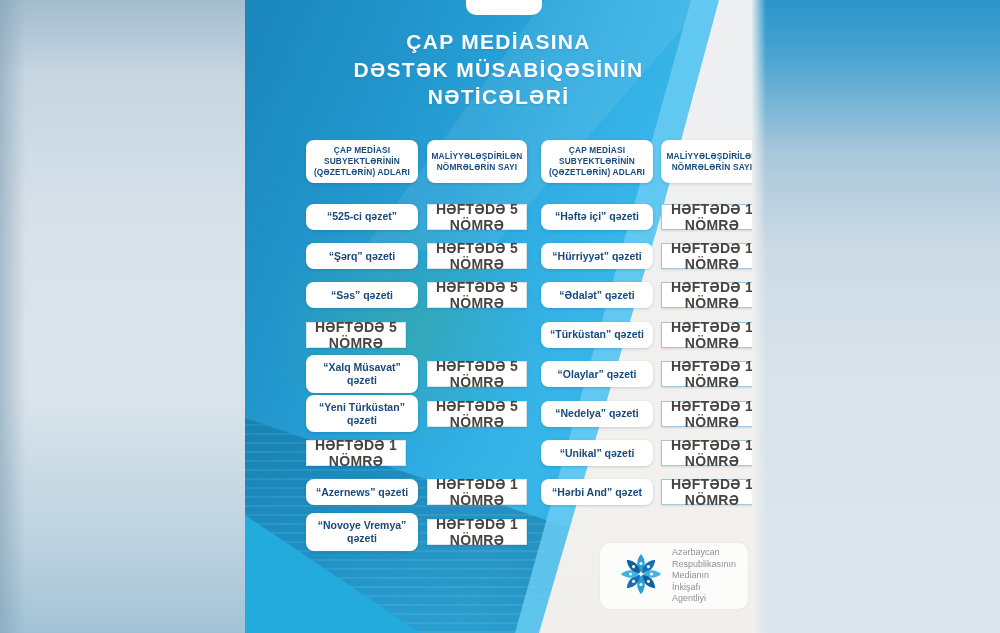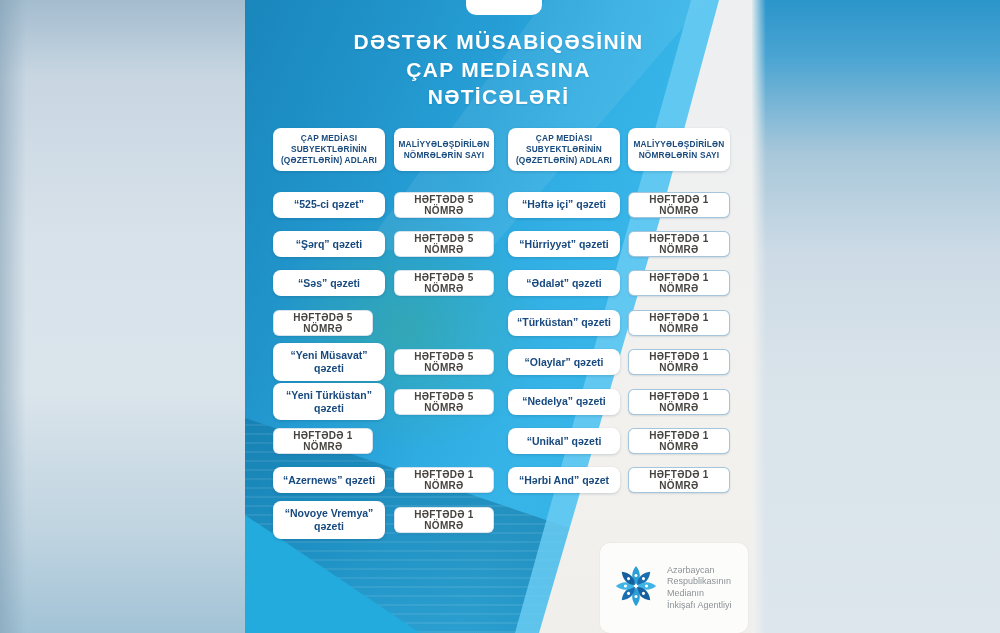--- a/index.html
+++ b/index.html
@@ -47,68 +47,68 @@
     background:linear-gradient(180deg,#edeff1 0%,#f2f1ee 70%,#f0efec 100%); }
   .notch { position:absolute; left:221px; top:0; width:76px; height:15px;
     background:#fff; border-radius:0 0 10px 10px; }
 
   
   .title { position:absolute; left:0; top:28px; width:100%; text-align:center;
     color:#ffffff; font-weight:bold; font-size:21px; line-height:1.32; letter-spacing:1.3px;
     text-shadow:0 1px 2px rgba(0,60,100,.15); }
 
   
-  .table { position:absolute; top:128px; }
+  .table { position:absolute; top:140px;margin-left:33px; }
   .table.t-left  { left:28px;  width:221px; }
   .table.t-right { left:263px; width:222px; }
   .hrow, .t-row { display:flex; justify-content:space-between; align-items:center; }
   .hrow { height:43px; margin-bottom:14px; align-items:stretch; }
   .t-row { height:39.4px; }
   .head-box { background:#fff; border-radius:8px; color:#194a7d; font-weight:bold;
     font-size:8.3px; line-height:1.3; letter-spacing:.2px; text-align:center;
     display:flex; align-items:center; justify-content:center; padding:3px 4px;
     box-shadow:0 1px 3px rgba(0,40,70,.18); text-transform:uppercase; }
   .head-names { width:112px; }
   .head-count { width:100px; }
   .t-right .head-count { width:102px; }
   .name-box { width:112px; min-height:26px; background:#fff; border-radius:8px;
     color:#17497e; font-weight:bold; font-size:10.5px; line-height:1.22; text-align:center;
     display:flex; align-items:center; justify-content:center; padding:6px 4px;
     box-shadow:0 1px 3px rgba(0,40,70,.18); }
-  .value-box { width:100px; height:26px; background:#fff; border-radius:6px;
-    color:#474440; font-weight:bold; font-size:10px; letter-spacing:.3px; text-align:center;
+  .value-box { width:100px; height:26px; background:#fff; border-radius:0;
+    color:#474440; font-weight:bold; font-size:14px; letter-spacing:.3px; text-align:center;
     display:flex; align-items:center; justify-content:center; padding:2px 1px;
     border:1px solid rgba(125,165,195,.30); box-shadow:0 1px 2px rgba(0,40,70,.12); }
   .t-right .value-box { width:102px; border:1px solid rgba(90,150,190,.55); }
 
   
-  .logo-card { position:absolute; left:355px; top:543px; width:148px; height:90px;
+  .logo-card { position:absolute; left:355px; top:543px; width:148px; height:66px;
     background:#fcfcfb; border-radius:10px; display:flex; align-items:center; gap:8px;
-    padding:6px 13px; box-shadow:0 0 0 1px rgba(0,0,0,.02); }
+    padding:6px 18px; box-shadow:0 0 0 1px rgba(0,0,0,.02); }
   .agency-text { font-size:9px; line-height:1.28; color:#8d9296; width:88px; }
 </style>
 </head>
 <body>
 
 <div class="stage">
   <div class="bg-left"></div>
   <div class="bg-right"></div>
 
   <div class="poster">
     <div class="deco band-top"></div>
     <div class="deco teal-blob"></div>
     <div class="deco bottom-dark"></div>
     <div class="deco cyan-tri"></div>
     <div class="deco blue-stripe"></div>
     <div class="deco white-wedge"></div>
     <div class="notch"></div>
 
     <div class="title">
+      <div>ÇAP MEDİASINA</div>
       <div>DƏSTƏK MÜSABİQƏSİNİN</div>
-      <div>ÇAP MEDİASINA</div>
       <div>NƏTİCƏLƏRİ</div>
     </div>
 
     <div class="table t-left">
       <div class="hrow">
         <div class="head-box head-names">ÇAP MEDİASI SUBYEKTLƏRİNİN (QƏZETLƏRİN) ADLARI</div>
         <div class="head-box head-count">MALİYYƏLƏŞDİRİLƏN NÖMRƏLƏRİN SAYI</div>
       </div>
       <div class="t-row">
         <div class="name-box">“525-ci qəzet”</div>
@@ -119,21 +119,21 @@
         <div class="value-box">HƏFTƏDƏ 5 NÖMRƏ</div>
       </div>
       <div class="t-row">
         <div class="name-box">“Səs” qəzeti</div>
         <div class="value-box">HƏFTƏDƏ 5 NÖMRƏ</div>
       </div>
       <div class="t-row">
         <div class="value-box">HƏFTƏDƏ 5 NÖMRƏ</div>
       </div>
       <div class="t-row">
-        <div class="name-box">“Yeni Müsavat” qəzeti</div>
+        <div class="name-box">“Xalq Müsavat” qəzeti</div>
         <div class="value-box">HƏFTƏDƏ 5 NÖMRƏ</div>
       </div>
       <div class="t-row">
         <div class="name-box">“Yeni Türküstan” qəzeti</div>
         <div class="value-box">HƏFTƏDƏ 5 NÖMRƏ</div>
       </div>
       <div class="t-row">
         <div class="value-box">HƏFTƏDƏ 1 NÖMRƏ</div>
       </div>
       <div class="t-row">

